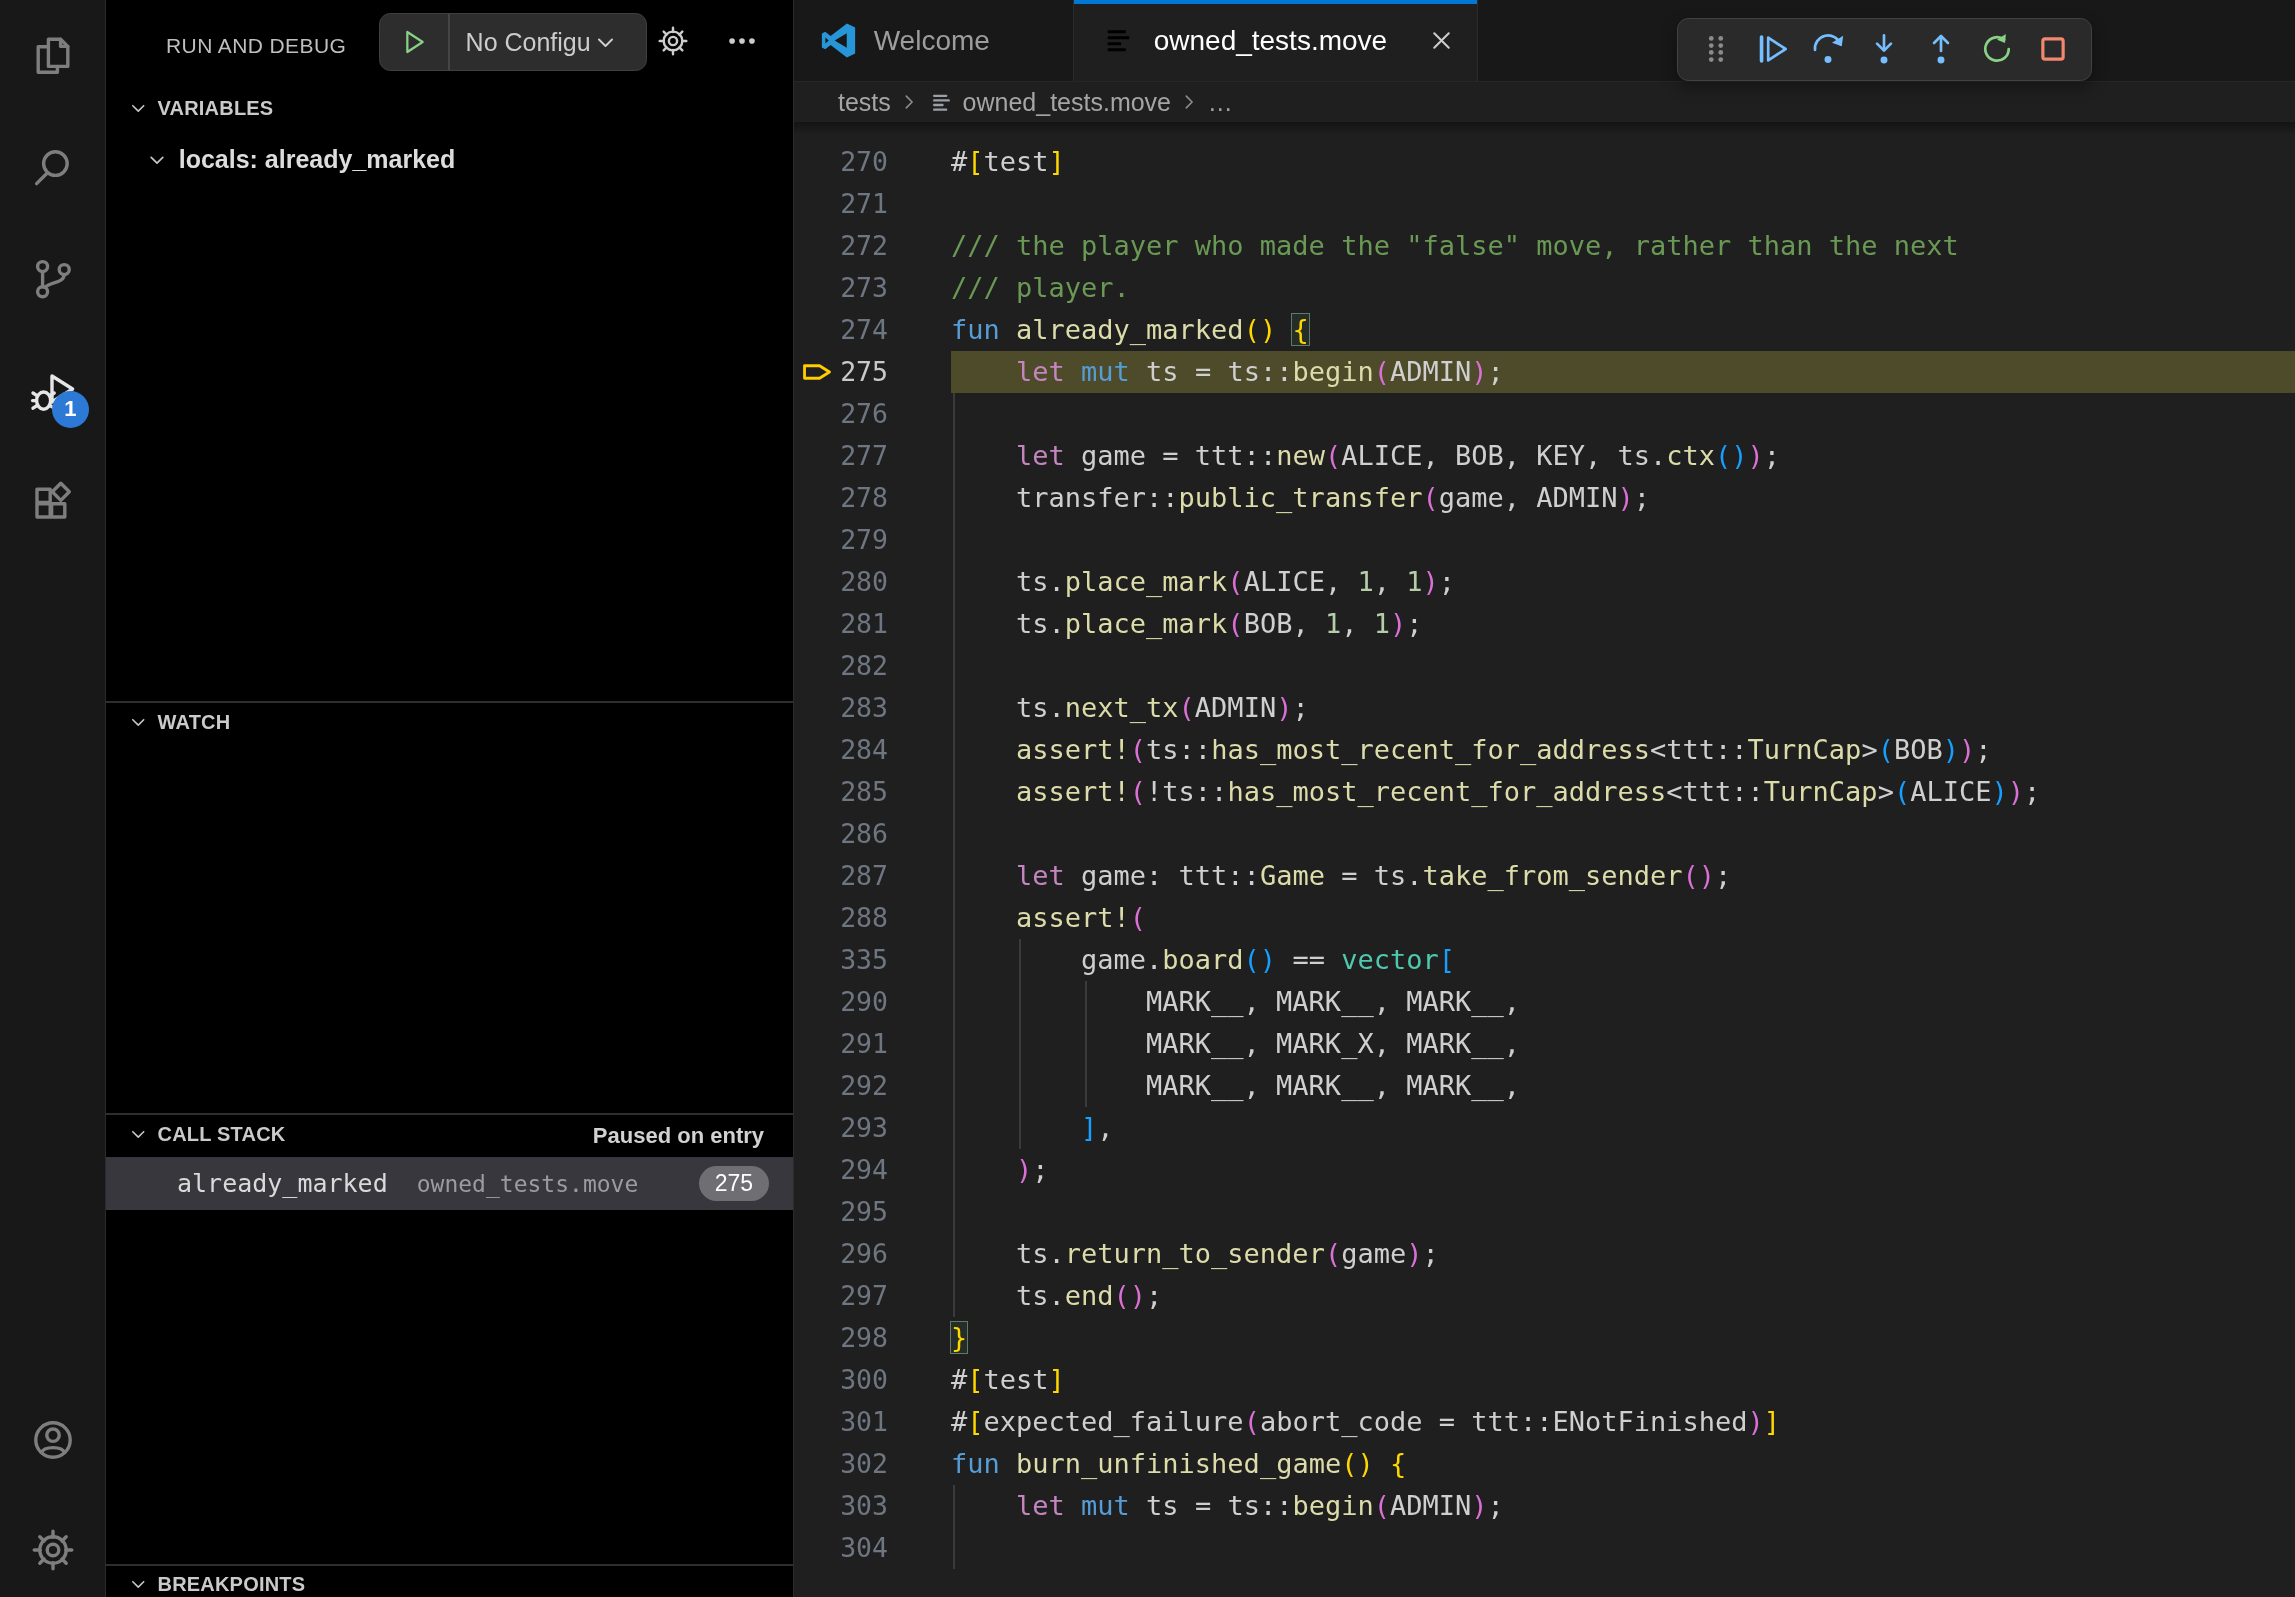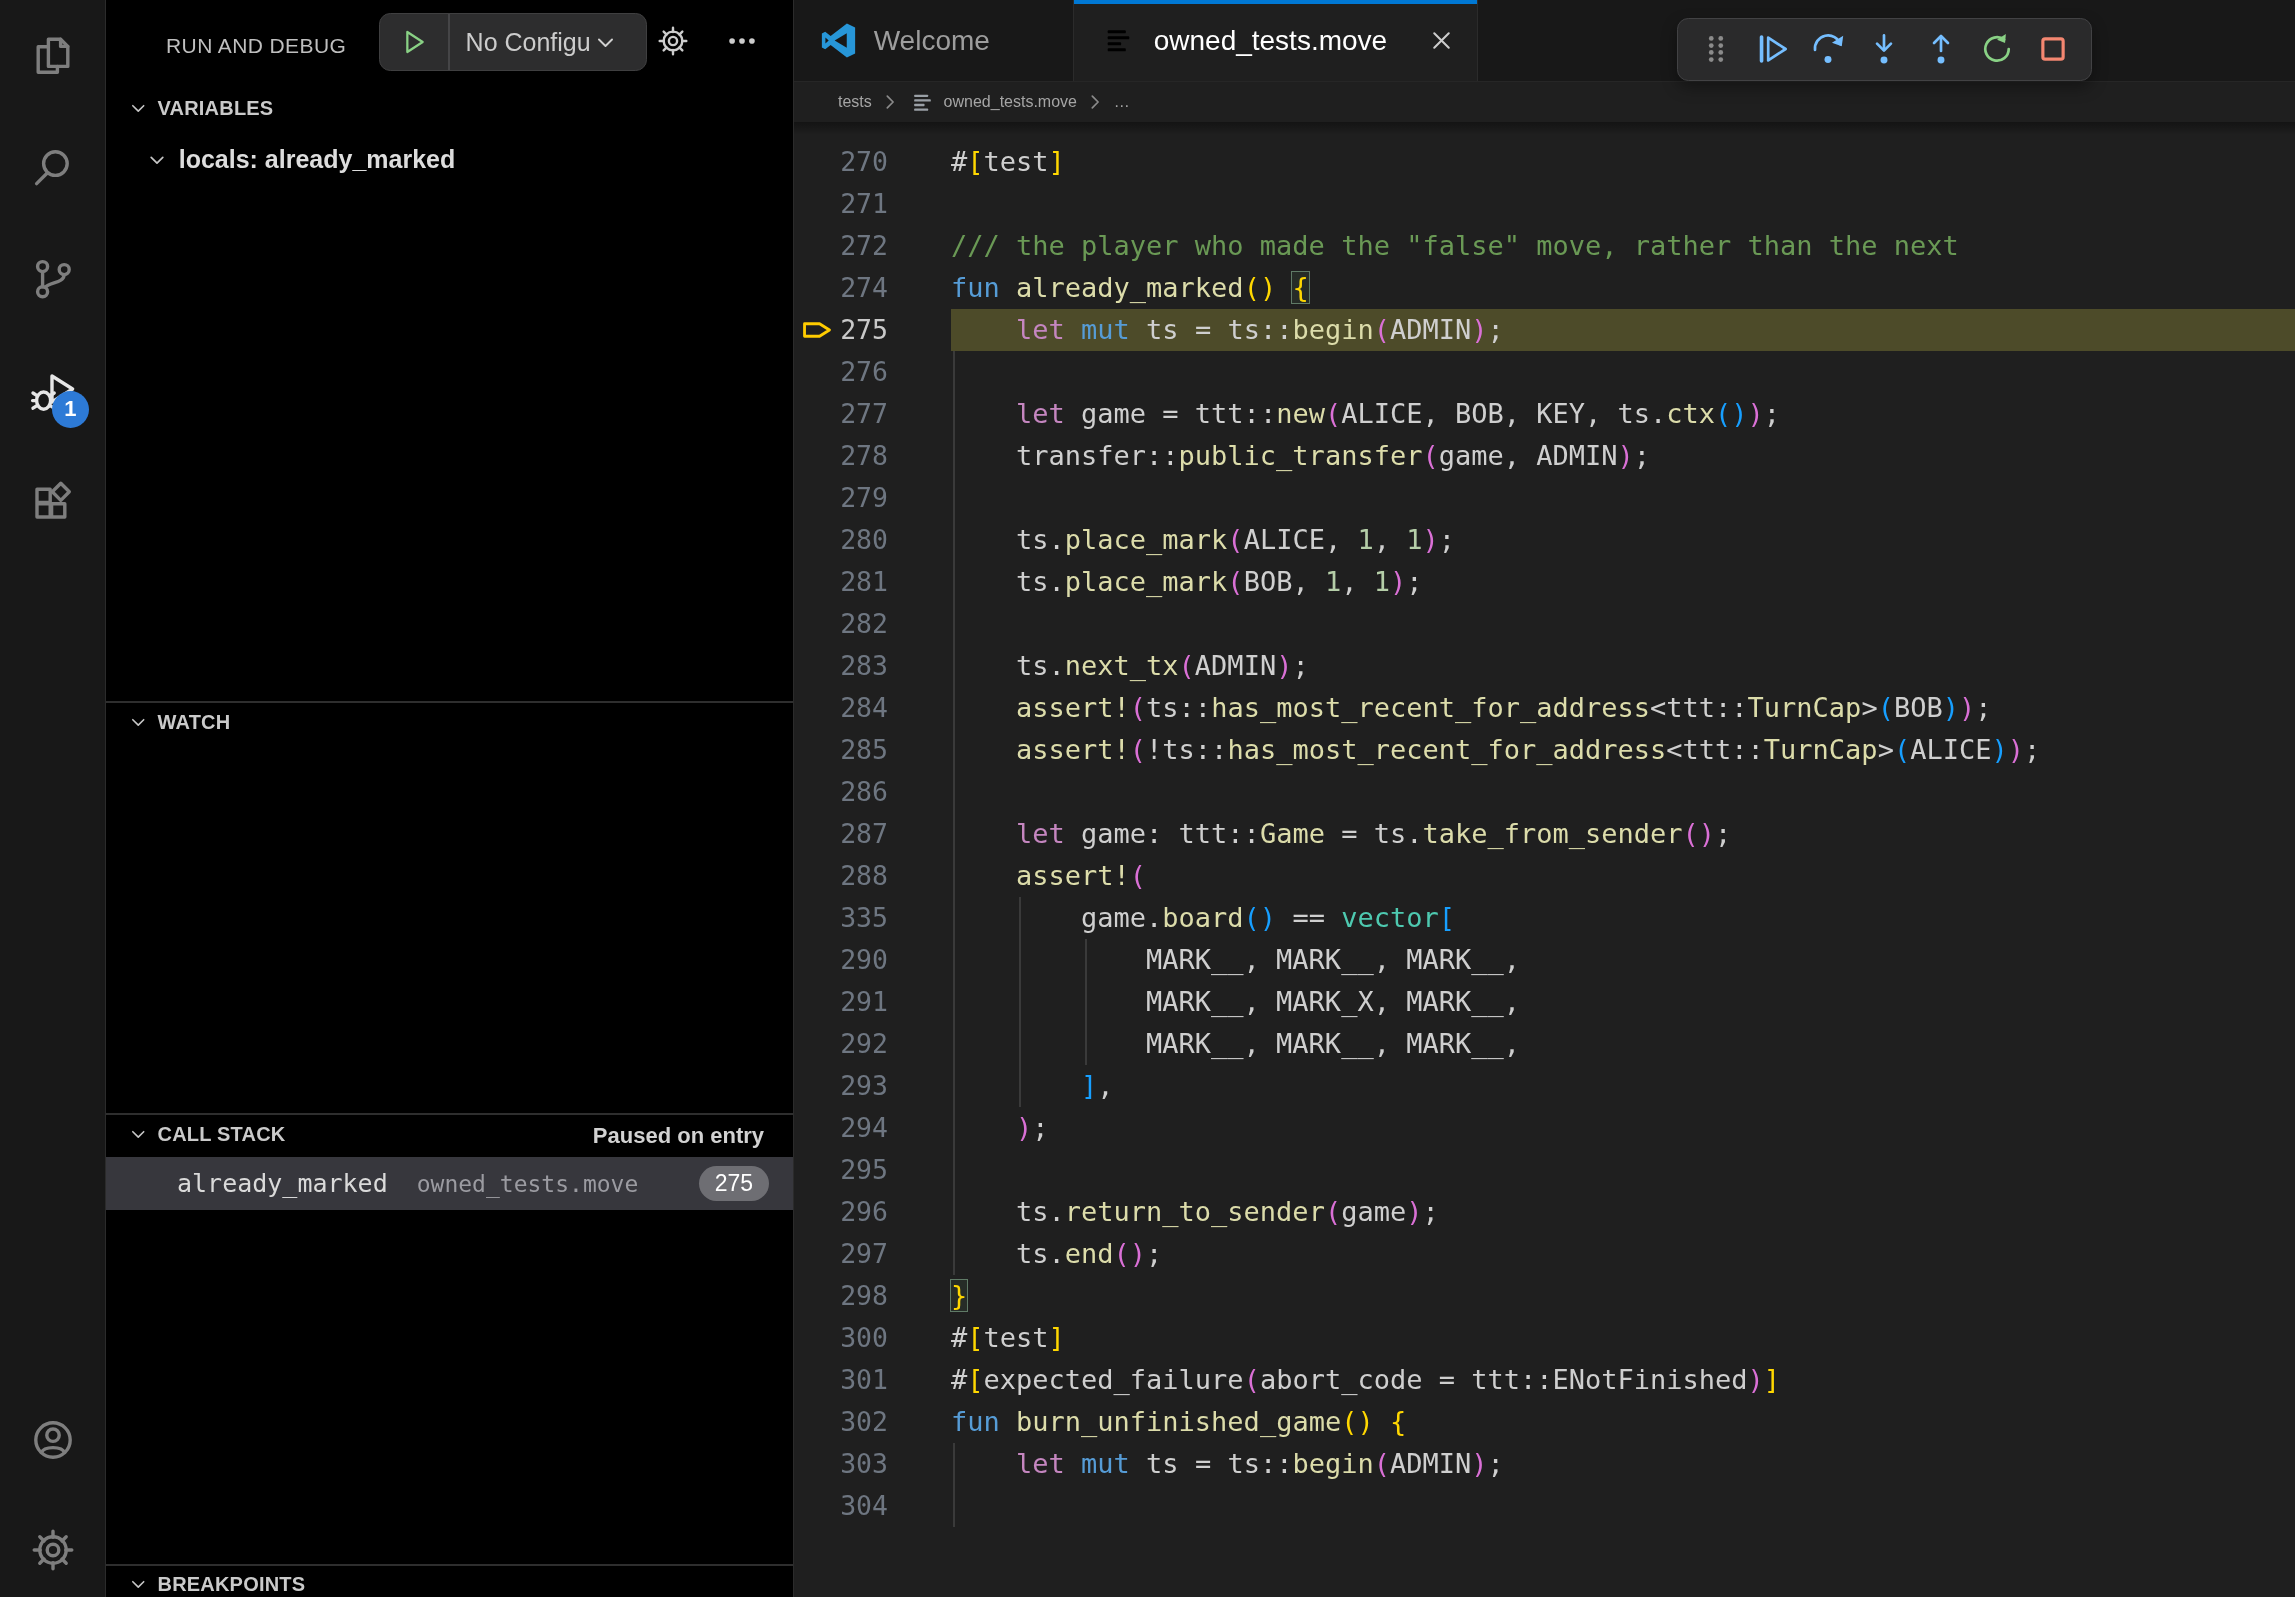--- a/index.html
+++ b/index.html
@@ -64,21 +64,21 @@
 
   .toolbar{position:absolute;left:883px;top:17.7px;width:415px;height:63px;background:#2a2a2b;
            border:1.6px solid #424244;border-radius:11.3px;display:flex;align-items:center;
            justify-content:space-between;padding:0 14.5px;box-sizing:border-box;z-index:20;
            box-shadow:0 6.4px 14.5px rgba(0,0,0,.35);}
   .tbtn{width:47px;height:47px;display:flex;align-items:center;justify-content:center;}
   .tbtn svg{width:38px;height:38px;}
   .c-grip{color:#8b8b8b}.c-blue{color:#75beff}.c-green{color:#89d185}.c-red{color:#f48771}
 
   .breadcrumb{height:40px;display:flex;align-items:center;background:#1f1f1f;
-              font-size:16px;color:#a5a5a5;padding-left:44px;position:relative;z-index:6;}
+              font-size:25px;color:#a5a5a5;padding-left:44px;position:relative;z-index:6;}
   .bc-chev{display:flex;color:#8a8a8a;margin:0 6.4px;}
   .bc-chev svg{width:24px;height:24px;}
   .bc-icon{display:flex;color:#9aa0a6;margin-right:8px;}
   .bc-icon svg{width:27px;height:27px;}
   .bc-item{white-space:nowrap;}
 
   .codearea{position:absolute;top:122px;left:0;right:0;bottom:0;
             font-family:"DejaVu Sans Mono",monospace;font-size:27px;}
   .codearea::before{content:'';position:absolute;top:0;left:0;right:0;height:13px;z-index:5;
                     background:linear-gradient(rgba(0,0,0,.38),rgba(0,0,0,0));}
@@ -398,20 +398,26 @@
             </div>
           </div>
           <div class="cl">
             <div class="gut">
               <span class="ln">272</span>
             </div>
             <div class="ct"><span class="tok-cm">/// the player who made the "false" move, rather than the next</span></div>
           </div>
           <div class="cl">
             <div class="gut">
+              <span class="ln">273</span>
+            </div>
+            <div class="ct"><span class="tok-cm">/// player.</span></div>
+          </div>
+          <div class="cl">
+            <div class="gut">
               <span class="ln">274</span>
             </div>
             <div class="ct"><span class="tok-kb">fun</span><span class="tok-fg"> </span><span class="tok-fy">already_marked</span><span class="tok-b1">()</span><span class="tok-fg"> </span><span class="tok-b1 match">{</span></div>
           </div>
           <div class="cl hl">
             <div class="gut">
               <span class="dbg-arrow">
                 <svg viewBox="0 0 24 24" fill="none" stroke="currentColor" stroke-width="1.7" stroke-linecap="round" stroke-linejoin="round">
                   <path d="M3.2 7.6h10.6l7 4.4-7 4.4H3.2z" stroke-width="2"></path>
                 </svg>

